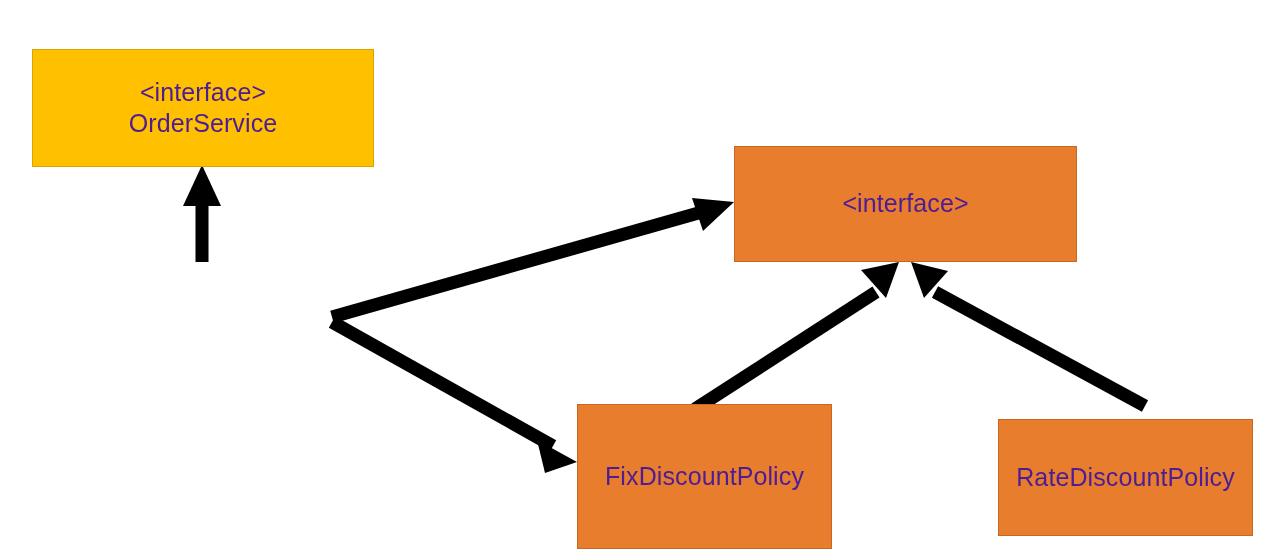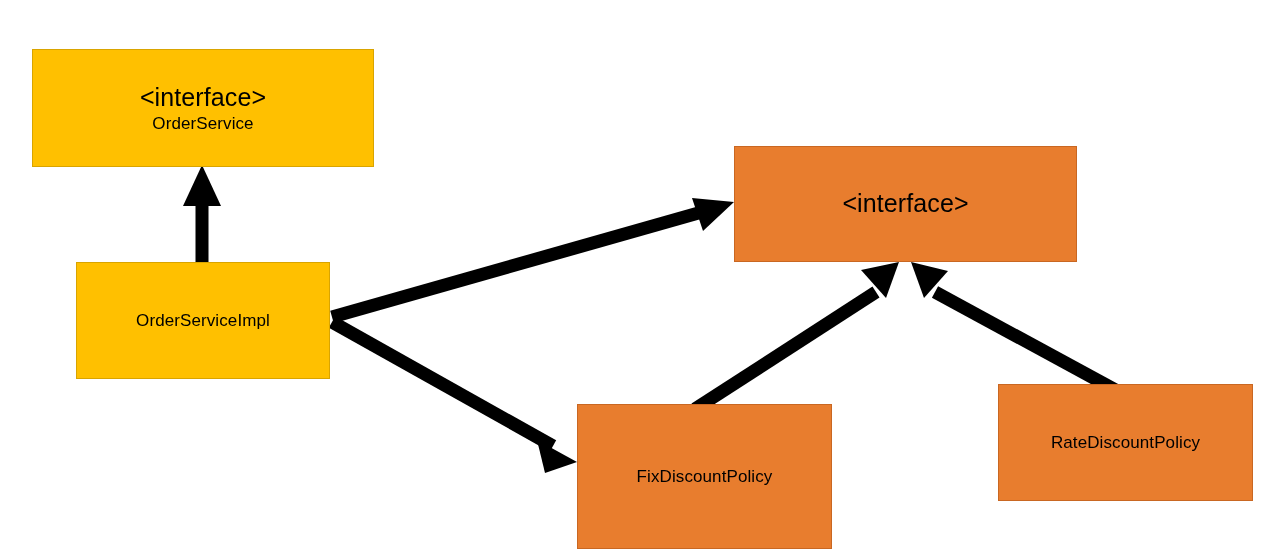--- a/index.html
+++ b/index.html
@@ -23,48 +23,48 @@
     height: 558px;
     pointer-events: none;
   }
   .node {
     position: absolute;
     box-sizing: border-box;
     display: flex;
     flex-direction: column;
     align-items: center;
     justify-content: center;
-    color: #000000;
+    color: #4c1d95;
     text-align: center;
     line-height: 1.25;
     font-weight: 400;
     letter-spacing: 0.1px;
   }
   .node .stereotype {
     font-size: 25px;
     display: block;
   }
   .node .name {
-    font-size: 17px;
+    font-size: 25px;
     display: block;
   }
   .node-yellow {
     background: #ffc000;
     border: 1px solid #d9a400;
   }
   .node-orange {
     background: #e87d2e;
     border: 1px solid #c96722;
   }
   
   #node-order-service      { left: 32px;  top: 49px;  width: 342px; height: 118px; }
   #node-order-service-impl { left: 76px;  top: 262px; width: 254px; height: 117px; }
   #node-discount-policy    { left: 734px; top: 146px; width: 343px; height: 116px; }
   #node-fix-discount       { left: 577px; top: 404px; width: 255px; height: 145px; }
-  #node-rate-discount      { left: 998px; top: 384px; width: 255px; height: 117px; }
+  #node-rate-discount      { left: 998px; top: 419px; width: 255px; height: 117px; }
 </style>
 </head>
 <body>
 
 <div id="canvas">
 
   <svg id="edge-layer" viewBox="0 0 1272 558" width="1272" height="558" xmlns="http://www.w3.org/2000/svg">
 
     <g>
       <line x1="202" y1="262" x2="202" y2="196" stroke="#000000" stroke-width="13"></line>
@@ -90,23 +90,20 @@
       <line x1="1145" y1="406" x2="935" y2="292" stroke="#000000" stroke-width="13"></line>
       <polygon points="911,262 924,298 948,271" fill="#000000"></polygon>
     </g>
   </svg>
 
   <div class="node node-yellow" id="node-order-service">
     <span class="stereotype">&lt;interface&gt;</span>
     <span class="name">OrderService</span>
   </div>
 
-  <div class="node node-yellow" id="node-order-service-impl">
-    <span class="name">OrderServiceImpl</span>
-  </div>
 
   <div class="node node-orange" id="node-discount-policy">
     <span class="stereotype">&lt;interface&gt;</span>
   </div>
 
   <div class="node node-orange" id="node-fix-discount">
     <span class="name">FixDiscountPolicy</span>
   </div>
 
   <div class="node node-orange" id="node-rate-discount">

